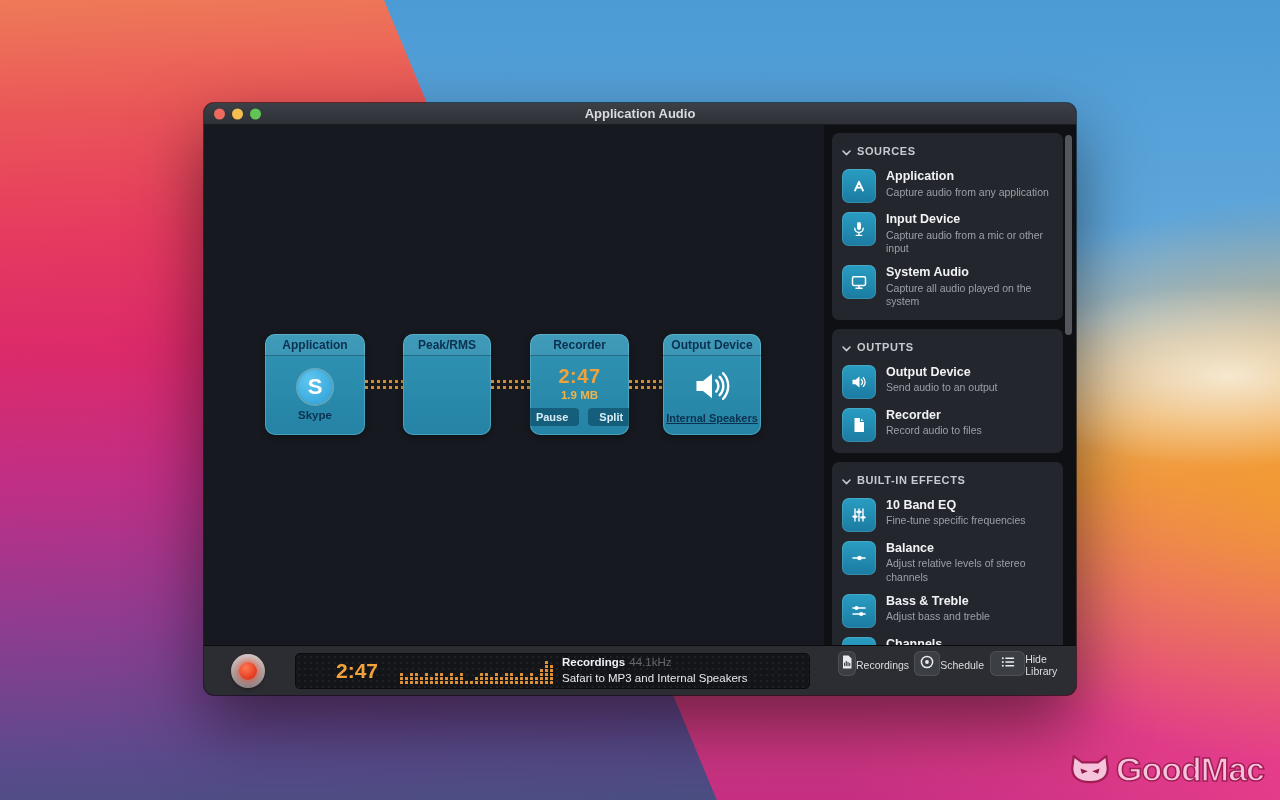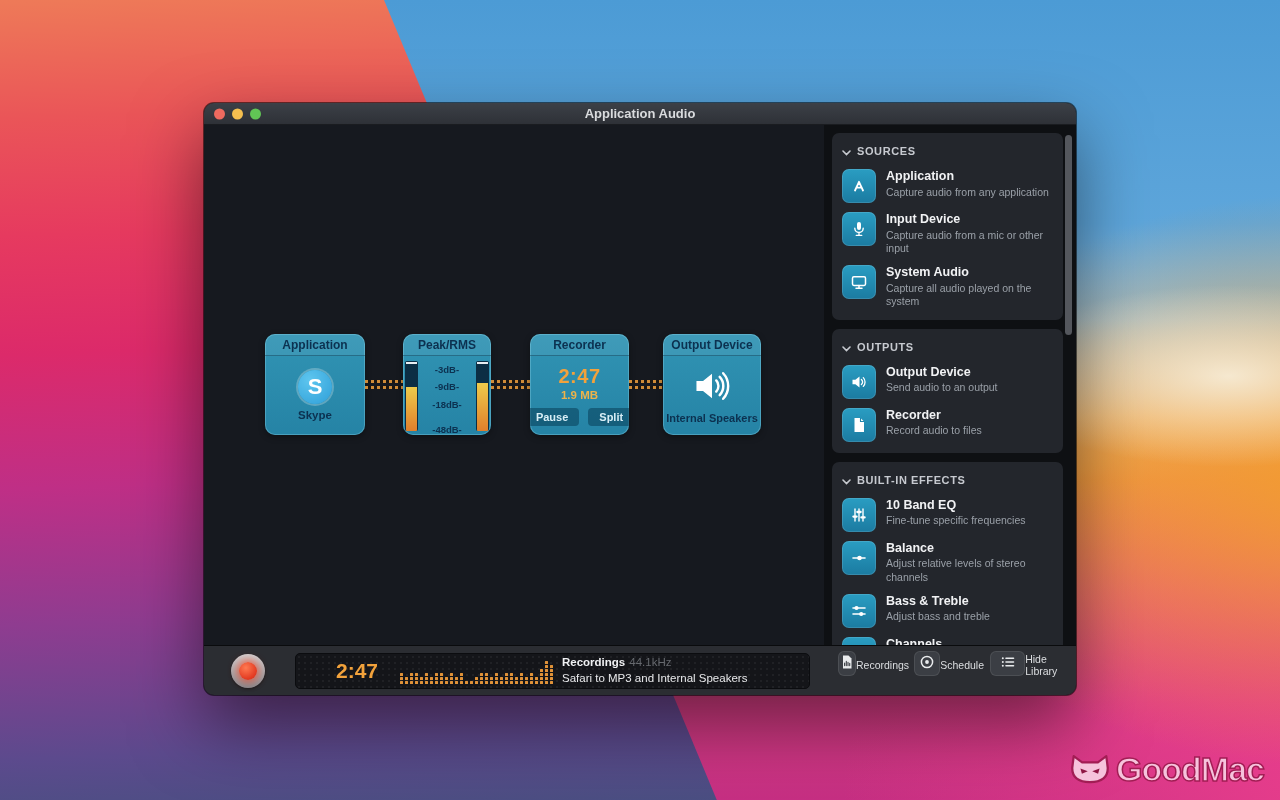--- a/index.html
+++ b/index.html
@@ -88,21 +88,21 @@
   
   .rec-time { font-size:20px; font-weight:bold; color:#f2a23b; letter-spacing:.5px; }
   .rec-size { margin-top:1px; font-size:11.5px; font-weight:bold; color:#eeb34a; }
   .rec-btns { margin-top:7px; display:flex; gap:9px; }
   .pill {
     border:none; cursor:pointer; padding:3px 11px; border-radius:4px;
     background:rgba(7,62,88,.55); color:#d8eef6; font-size:11px; font-weight:bold;
     font-family:"Liberation Sans",sans-serif;
   }
 
-  .out-label { margin-top:4px; font-size:11px; font-weight:bold; color:#0c3150; }
+  .out-label { margin-top:4px; font-size:11px; font-weight:bold; color:#0c3150;text-decoration:underline; }
 
   
   .sidebar { flex:1; padding:8px 0 0 8px; position:relative; }
   .card {
     width:231px; background:#23262c; border-radius:7px; margin-bottom:9px;
     padding:9px 9px 2px 10px;
   }
   .card-head { display:flex; align-items:center; gap:6px; margin-bottom:9px; cursor:default; }
   .card-head svg { flex:none; }
   .card-title { font-size:11px; font-weight:bold; letter-spacing:.6px; color:#c7cad0; }
@@ -197,36 +197,20 @@
           </div>
         </div>
 
         <div class="connector">
             <i></i>
             <i></i>
           </div>
 
         <div class="block" style="width:88px">
           <div class="block-head">Peak/RMS</div>
-          <div class="block-body">
-            <div class="meters">
-              <div class="meter">
-                  <div class="meter-fill" style="height: 62%;"></div>
-                </div>
-              <div class="db-labels">
-                <span>-3dB-</span>
-                <span>-9dB-</span>
-                <span>-18dB-</span>
-                <span>-48dB-</span>
-              </div>
-              <div class="meter">
-                  <div class="meter-fill" style="height: 68%;"></div>
-                </div>
-            </div>
-          </div>
         </div>
 
         <div class="connector" style="width:39px">
             <i></i>
             <i></i>
           </div>
 
         <div class="block" style="width:99px">
           <div class="block-head">Recorder</div>
           <div class="block-body">

